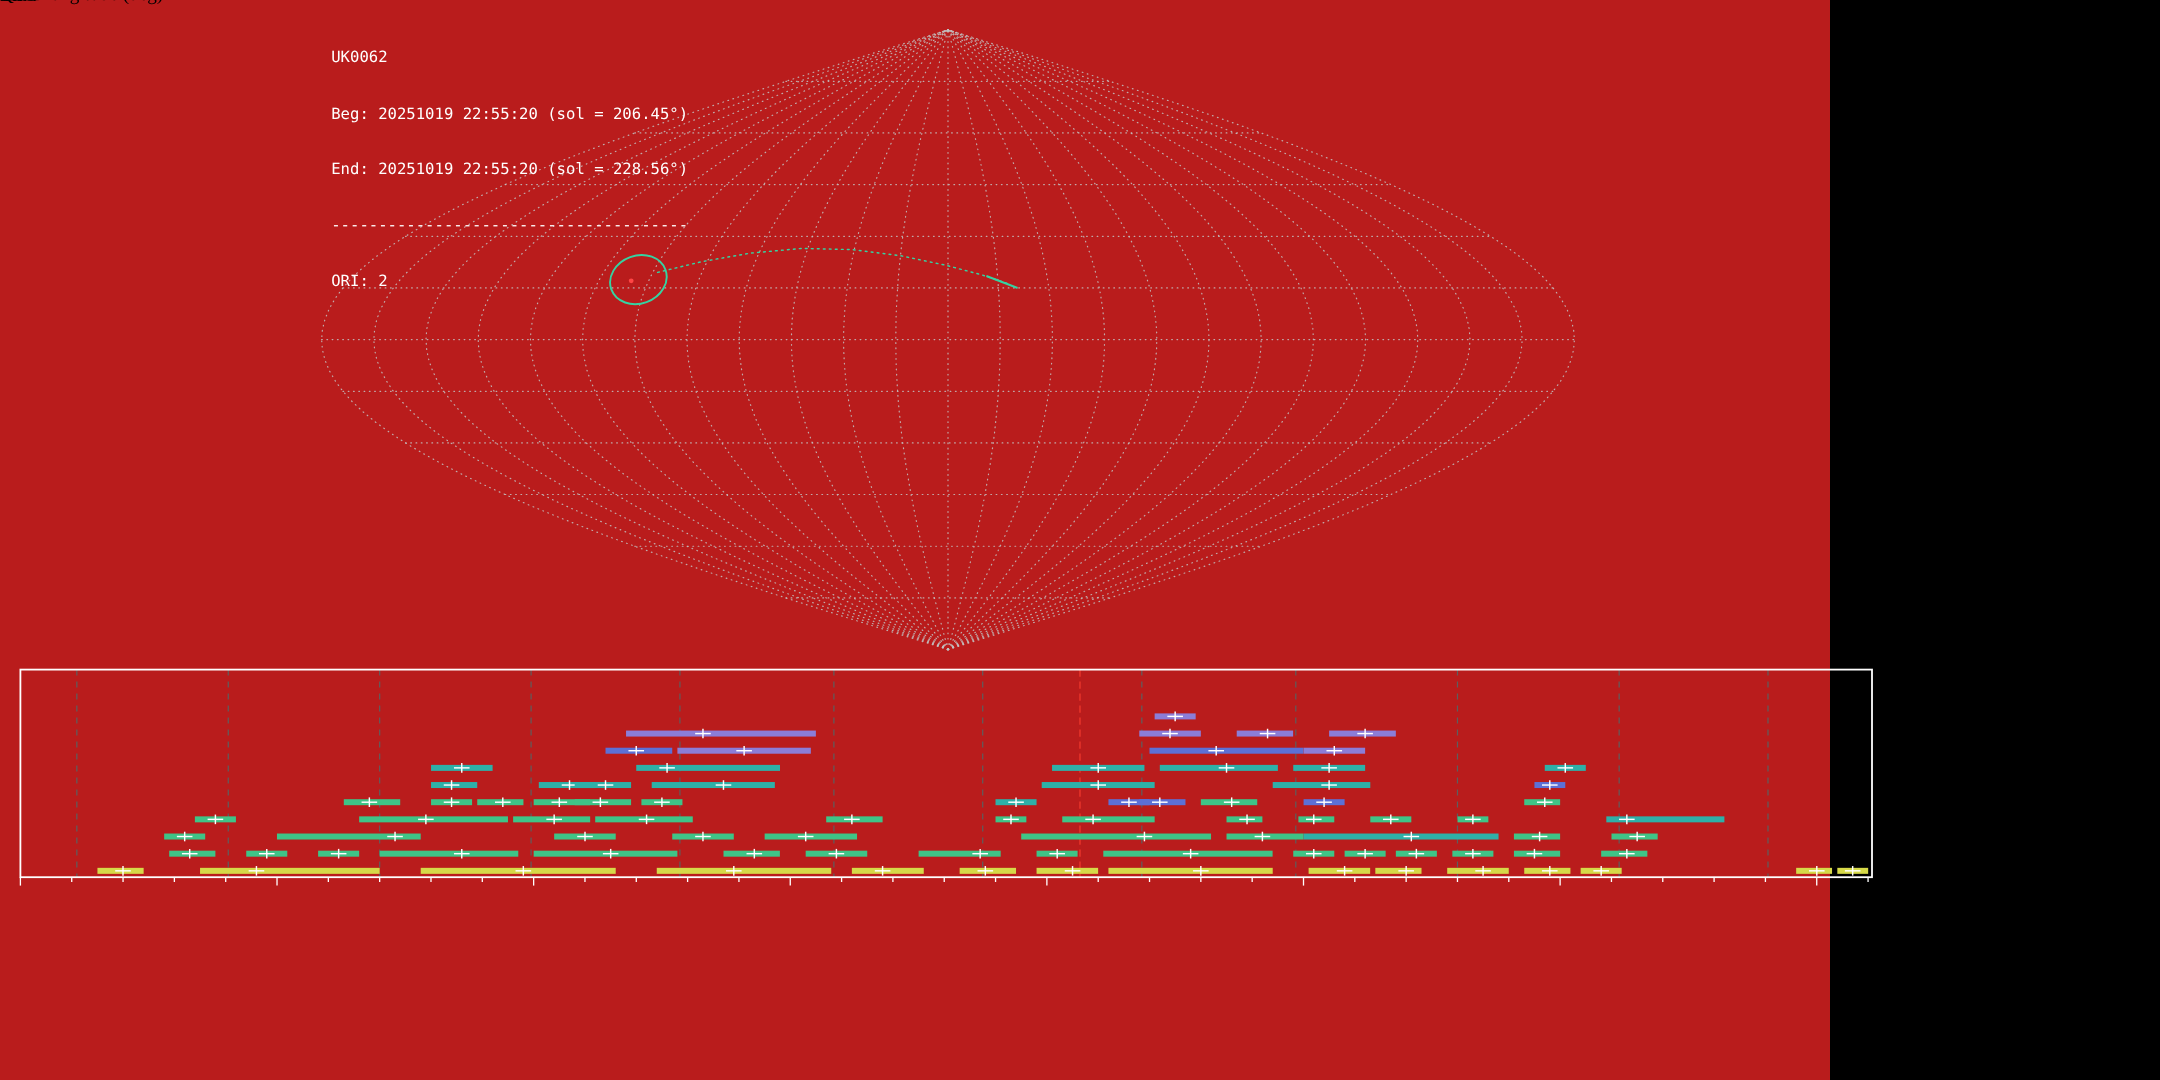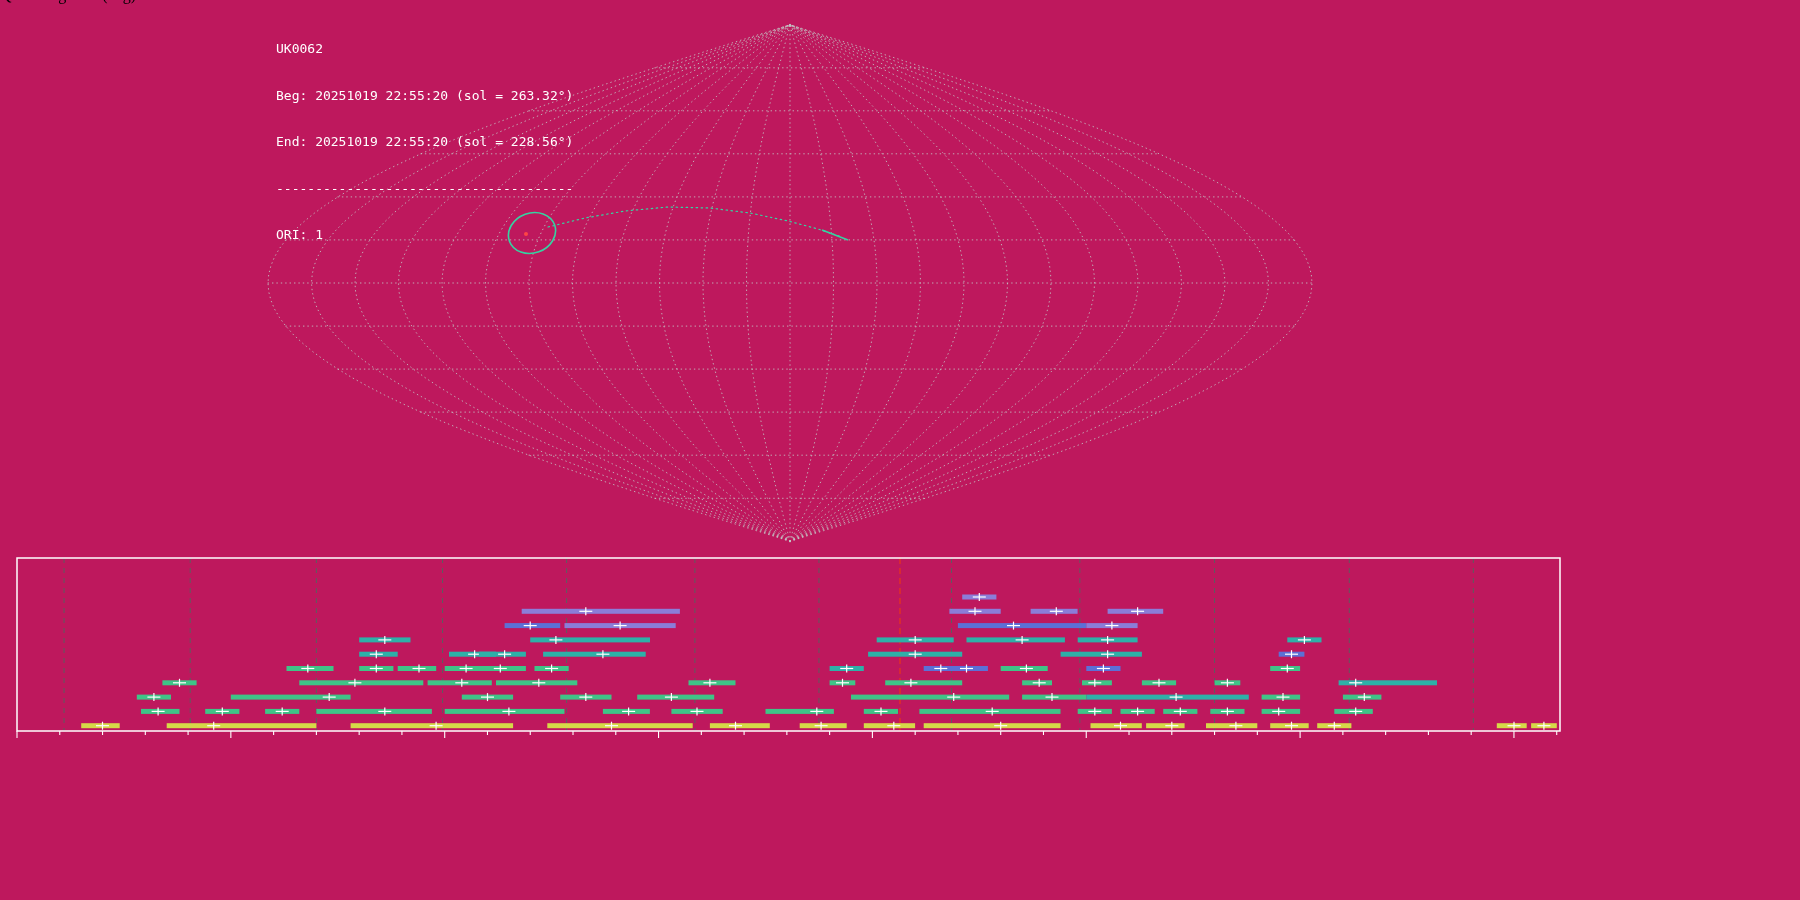--- a/index.html
+++ b/index.html
@@ -1,16 +1,16 @@
 <!DOCTYPE html>
 <html><head>
 <meta charset="utf-8">
 <style>
   html,body{margin:0;padding:0;background:#000;width:1800px;height:900px;overflow:hidden;}
-  #stage{position:relative;width:1800px;height:900px;background:#be185d;}
+  #stage{position:relative;width:1525px;height:900px;background:#b91c1c;}
   #plot{position:absolute;left:0;top:0;}
   .hdr{position:absolute;left:276px;top:10px;color:#fff;
        font:13px "DejaVu Sans Mono", monospace;line-height:15.5px;white-space:pre;}
   .grid{stroke:#c3c3c3;stroke-width:1;stroke-dasharray:0.6 3.8;stroke-linecap:round;opacity:.85;}
   .mdiv{stroke:#5e5e5e;stroke-width:1;stroke-dasharray:5 5;}
   .nowline{stroke:#e03028;stroke-width:1.5;stroke-dasharray:6 4;}
   .peak{stroke:#fff;stroke-width:1.2;}
 </style>
 </head>
 <body>
@@ -497,18 +497,18 @@
       <text>MON</text>
       <text>URS</text>
       <text>AHY</text>
       <text>GUM</text>
       <text>OHY</text>
       <text>XHE</text>
       <text>EVI</text>
     </svg>
   <div class="hdr">
     <div>UK0062</div>
-    <div>Beg: 20251019 22:55:20 (sol = 263.32°)</div>
+    <div>Beg: 20251019 22:55:20 (sol = 206.45°)</div>
     <div>End: 20251019 22:55:20 (sol = 228.56°)</div>
     <div>--------------------------------------</div>
-    <div>ORI: 1</div>
+    <div>ORI: 2</div>
   </div>
 </div>
 
 </body></html>

